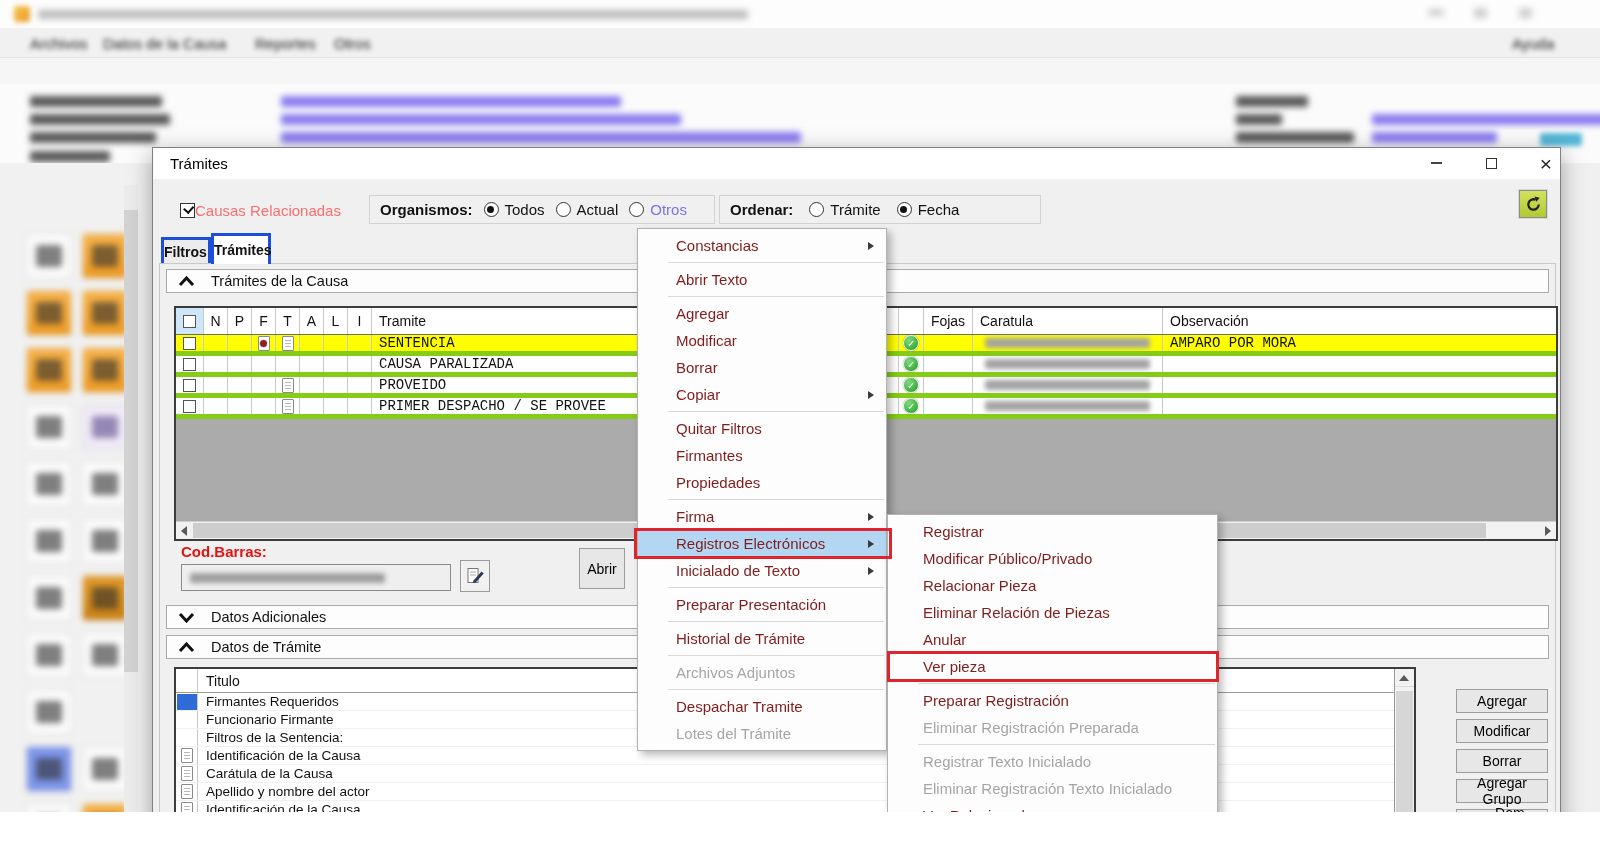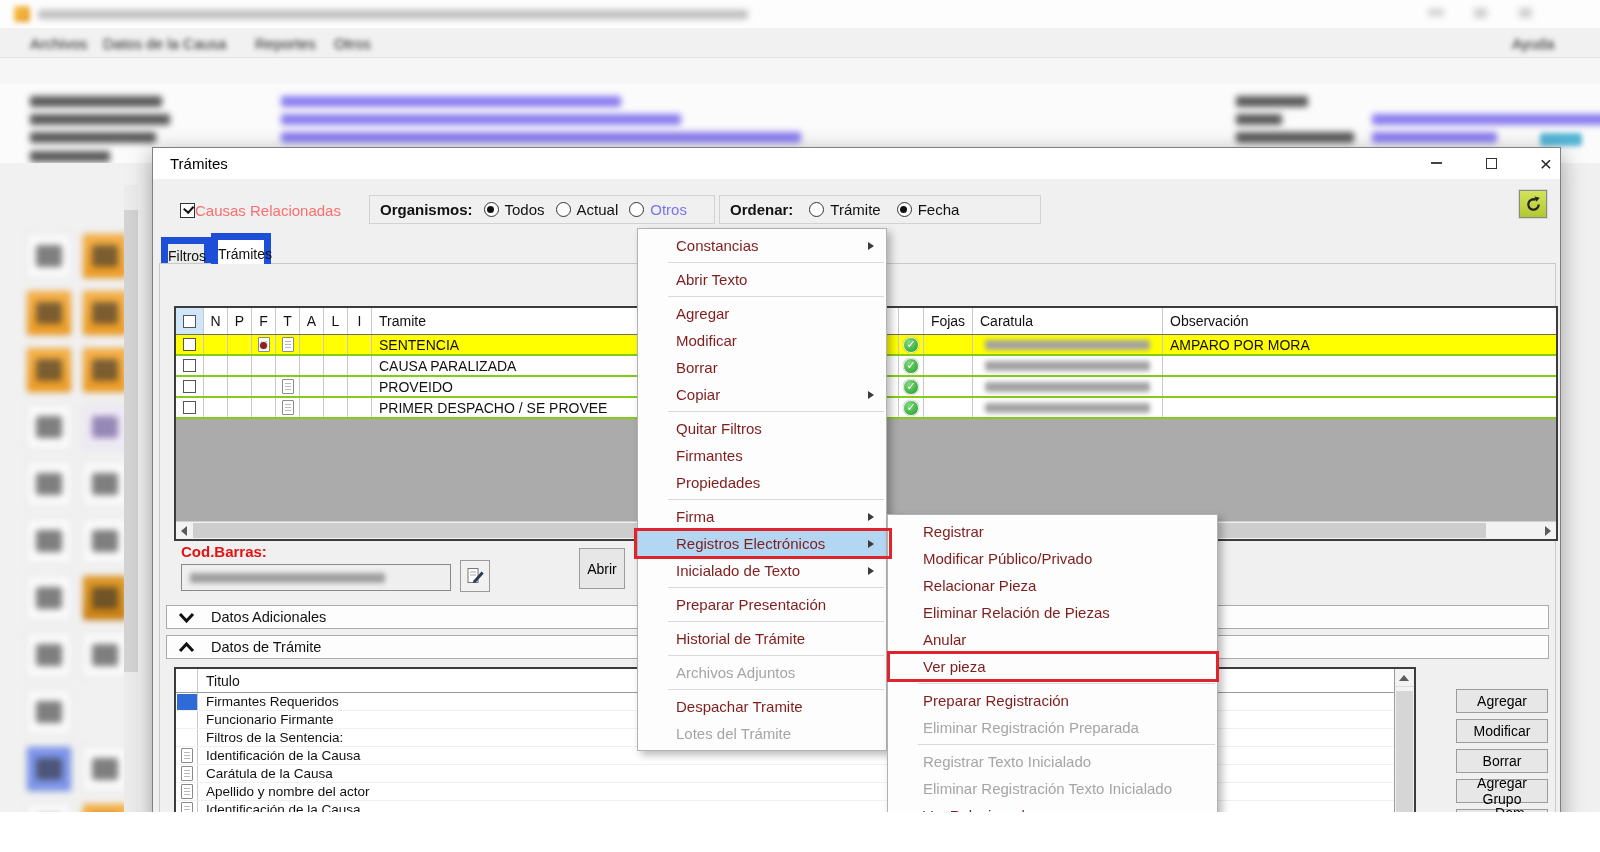--- a/index.html
+++ b/index.html
@@ -54,35 +54,35 @@
   .gbox2 { left:566px; width:322px; gap:16px; }
   .gbox b { font-size:15px; }
   .ropt { display:flex; align-items:center; gap:6px; font-size:15px; }
   .rad { width:15px; height:15px; border:1.5px solid #333; border-radius:50%; background:#fff; position:relative; flex:0 0 auto; }
   .rad.on::after { content:""; position:absolute; left:2.5px; top:2.5px; width:7px; height:7px; border-radius:50%; background:#111; }
   .otros { color:#7b72ee; }
   .refresh { position:absolute; left:1366px; top:42px; width:28px; height:28px; background:linear-gradient(#d3e35c,#b1c832);
     border:1px solid #8a8a8a; outline:1px solid #d9d9d9; display:flex; align-items:center; justify-content:center; }
 
   
-  .tab { position:absolute; font-size:14px; text-align:left; border:7px solid #1d4ed8; }
+  .tab { position:absolute; font-size:14px; text-align:left; border:3px solid #1d4ed8;font-weight:bold; }
   .tab-filtros { left:8px; top:89px; width:50px; height:26px; line-height:25px; background:#ececec; border-bottom:none; }
   .tab-tramites { left:58px; top:85px; width:60px; height:31px; line-height:29px; background:#fff; border-bottom:none; z-index:3; }
   .tabpanel { position:absolute; left:6px; top:115px; width:1397px; height:644px; border:1px solid #c9c9c9; background:#f0f0f0; }
 
   
   .colbar { position:absolute; left:13px; width:1383px; height:24px; background:#fdfdfd; border:1px solid #ababab; display:flex; align-items:center; }
   .colbar .chev { margin-left:11px; }
   .colbar .lbl { margin-left:16px; font-size:14.5px; color:#111; }
 
   
   .grid { position:absolute; left:21px; top:158px; width:1384px; background:#fff; border:2px solid #3c3c3c; }
   .gr { display:flex; align-items:center; }
   .ghead { height:27px; border-bottom:1px solid #6d6d6d; background:#fff; }
-  .grow { height:21px; border-bottom:2px solid #84cc16; background:#fff; }
+  .grow { height:21px; border-bottom:5px solid #84cc16; background:#fff;font-family:Liberation Mono, monospace; }
   .grow.yellow { background:#ffff00; }
   .gc { height:100%; display:flex; align-items:center; justify-content:center; border-right:1px solid #c9c9c9; flex:0 0 auto; font-size:14px; }
   .w28{width:28px} .w24{width:24px} .w25{width:25px} .w49{width:49px} .w190{width:190px}
   .tram { width:527px; justify-content:flex-start; padding-left:7px; }
   .obs  { flex:1 1 auto; justify-content:flex-start; padding-left:7px; border-right:none;text-align:center; }
   .gh0 { background:#cfe6f9; }
   .cbs { width:13px; height:13px; background:#fff; border:1.5px solid #555; }
   .gfill { height:102px; background:#ababab; }
   .hsb { position:relative; height:18px; background:#f2f2f2; border-top:1px solid #cfcfcf; }
   .hsb .thumb { position:absolute; left:17px; right:70px; top:1px; height:15px; background:#cdcdcd; }
@@ -267,20 +267,28 @@
       <svg width="19" height="19" viewBox="0 0 20 20">
         <path d="M15.5 10 a5.5 5.5 0 1 1 -3.2-5" fill="none" stroke="#222" stroke-width="2.4"></path>
         <path d="M11 1.5 l5.5 1.4 -3.4 4.2 z" fill="#222"></path>
       </svg>
     </div>
 
     <div class="tab tab-filtros">Filtros</div>
     <div class="tab tab-tramites">Trámites</div>
     <div class="tabpanel"></div>
 
+    <div class="colbar" style="top:121px;">
+      <span class="chev">
+        <svg width="17" height="11" viewBox="0 0 17 11">
+            <polyline points="2,9 8.5,2 15,9" fill="none" stroke="#111" stroke-width="3"></polyline>
+          </svg>
+      </span>
+      <span class="lbl">Trámites de la Causa</span>
+    </div>
 
     <div class="grid">
       <div class="gr ghead">
         <span class="gc w28 gh0">
             <span class="cbs"></span>
           </span>
         <span class="gc w24">N</span>
         <span class="gc w24">P</span>
         <span class="gc w24">F</span>
         <span class="gc w24">T</span>

